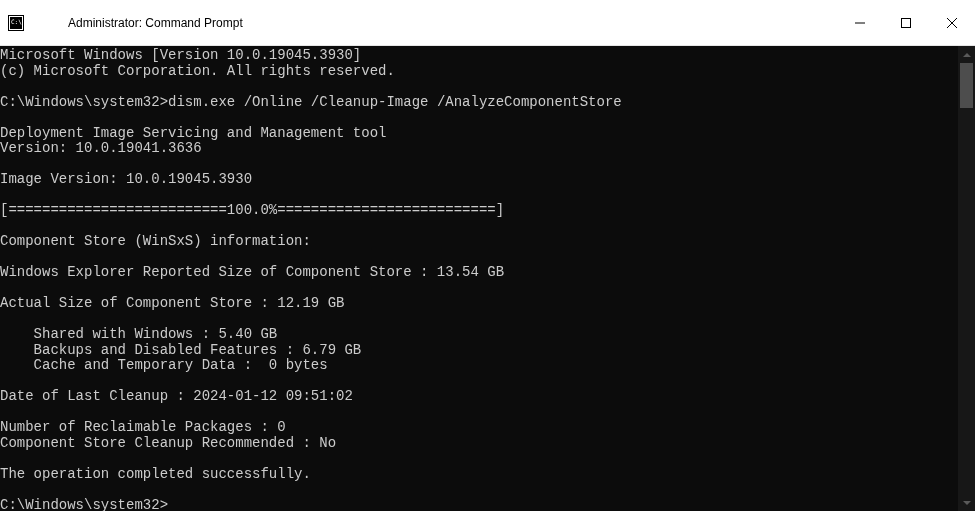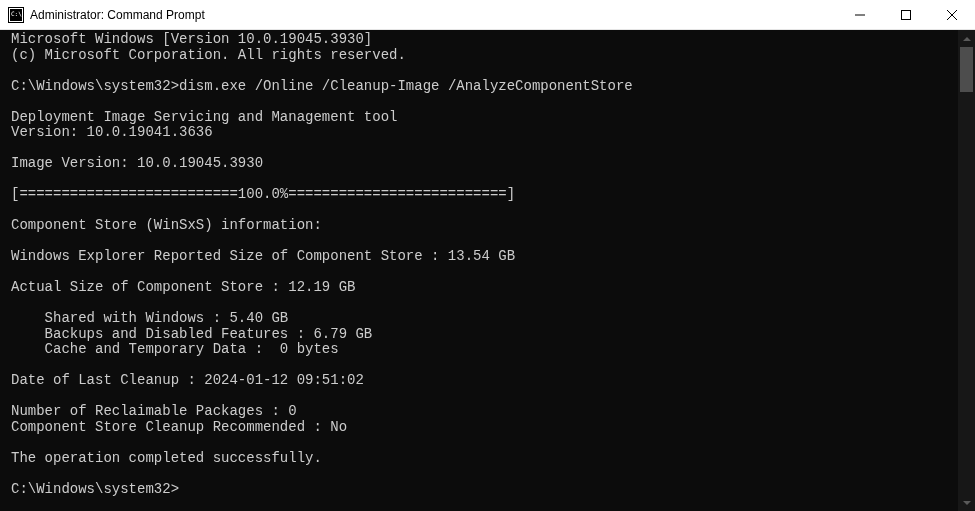--- a/index.html
+++ b/index.html
@@ -6,26 +6,27 @@
     body {
       width: 975px;
       height: 511px;
       background: #fff;
       font-family: -apple-system, "Segoe UI", Tahoma, sans-serif;
       overflow: hidden;
       display: flex;
       flex-direction: column;
     }
     .titlebar {
-      height: 30px;
+      height: 46px;
       background: #fff;
       display: flex;
       align-items: center;
       border-bottom: 1px solid #e5e5e5;
       user-select: none;
+      gap: 38px;
     }
     .titlebar-icon {
       width: 16px;
       height: 16px;
       margin: 0 6px 0 8px;
       display: flex;
       align-items: center;
       justify-content: center;
     }
     .titlebar-title {
@@ -53,21 +54,21 @@
       overflow: hidden;
     }
     .console {
       flex: 1;
       background: #0c0c0c;
       color: #cccccc;
       font-family: Consolas, "Courier New", monospace;
       font-size: 14px;
       line-height: 15.5px;
       white-space: pre;
-      padding: 2px 0 0 11px;
+      padding: 2px 0 0 0;
       overflow: hidden;
     }
     .scrollbar {
       width: 17px;
       background: #171717;
       display: flex;
       flex-direction: column;
     }
     .sb-arrow {
       height: 17px;

